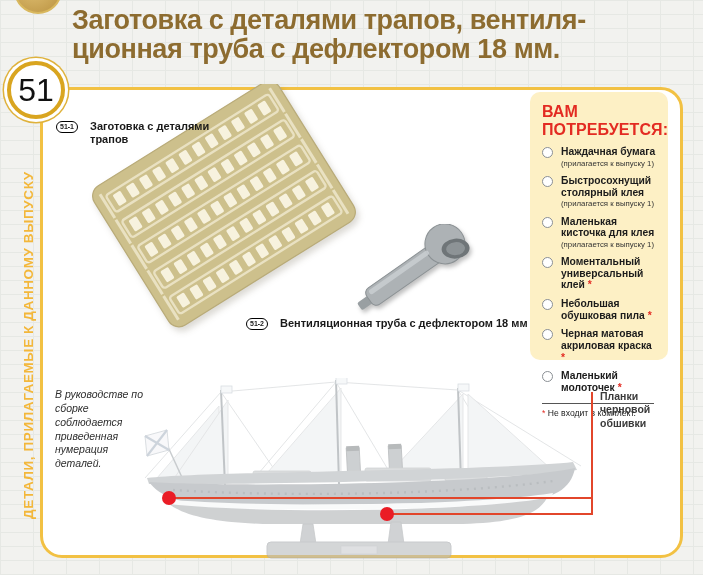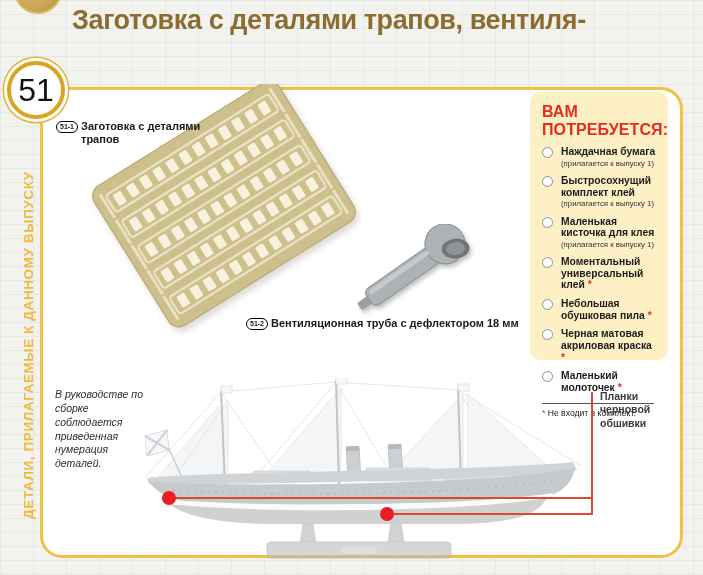--- a/index.html
+++ b/index.html
@@ -31,21 +31,21 @@
     transform:rotate(-90deg);transform-origin:0 0;
     color:#f3b73a;font-weight:bold;font-size:13.5px;letter-spacing:0.6px;
     text-align:center;white-space:nowrap;}
   
   .panel{left:40px;top:87px;width:643px;height:471px;background:#fff;
     border:3px solid #f2c143;border-radius:22px;box-sizing:border-box;}
   
   .fret-svg{left:76px;top:84px;filter:drop-shadow(3px 4px 3px rgba(60,50,20,.18));}
   .tube-svg{left:348px;top:224px;filter:drop-shadow(2px 3px 2px rgba(0,0,0,.25));}
   
-  .part-label{display:flex;gap:3px;align-items:flex-start;
+  .part-label{display:flex;gap:12px;align-items:flex-start;
     font-size:11px;font-weight:bold;color:#1a1a1a;line-height:1.15;}
   .part1{left:56px;top:120px;width:160px;}
   .part2{left:246px;top:317px;width:330px;white-space:nowrap;align-items:center;}
   .oval{flex:0 0 auto;border:1.2px solid #000;border-radius:9px;background:#fff;
     font-size:7px;font-weight:bold;padding:0 3px;line-height:9.5px;margin-top:1px;}
   
   .sidebar{left:530px;top:92px;width:138px;height:268px;background:#fdf0c5;
     border-radius:10px;box-sizing:border-box;padding:11px 10px 8px 12px;
     display:flex;flex-direction:column;gap:7px;}
   .req-header{color:#e32b22;font-weight:bold;font-size:16px;letter-spacing:0.1px;}
@@ -69,20 +69,21 @@
   .callout-label{left:600px;top:390px;width:72px;font-size:10.5px;color:#3a3a3a;
     line-height:1.28;z-index:6;font-weight:bold;}
 </style>
 </head>
 <body>
 
 <div class="abs coin"></div>
 
 <div class="abs title">
   <div>Заготовка с деталями трапов, вентиля-</div>
+  <div>ционная труба с дефлектором 18 мм.</div>
 </div>
 
 <div class="abs badge51">
   <span>51</span>
 </div>
 
 <div class="abs vstrip">ДЕТАЛИ, ПРИЛАГАЕМЫЕ К ДАННОМУ ВЫПУСКУ</div>
 
 <div class="abs panel"></div>
 
@@ -204,21 +205,21 @@
   <div class="req-header">ВАМ ПОТРЕБУЕТСЯ:</div>
 
   <div class="req-item">
     <span class="req-bullet"></span>
     <span class="req-text"><span>Наждачная бумага</span>
       <span class="req-mark"></span>
       <div class="req-note">(прилагается к выпуску 1)</div></span>
   </div>
   <div class="req-item">
     <span class="req-bullet"></span>
-    <span class="req-text"><span>Быстросохнущий комплект клей</span>
+    <span class="req-text"><span>Быстросохнущий столярный клея</span>
       <span class="req-mark"></span>
       <div class="req-note">(прилагается к выпуску 1)</div></span>
   </div>
   <div class="req-item">
     <span class="req-bullet"></span>
     <span class="req-text"><span>Маленькая кисточка для клея</span>
       <span class="req-mark"></span>
       <div class="req-note">(прилагается к выпуску 1)</div></span>
   </div>
   <div class="req-item">

